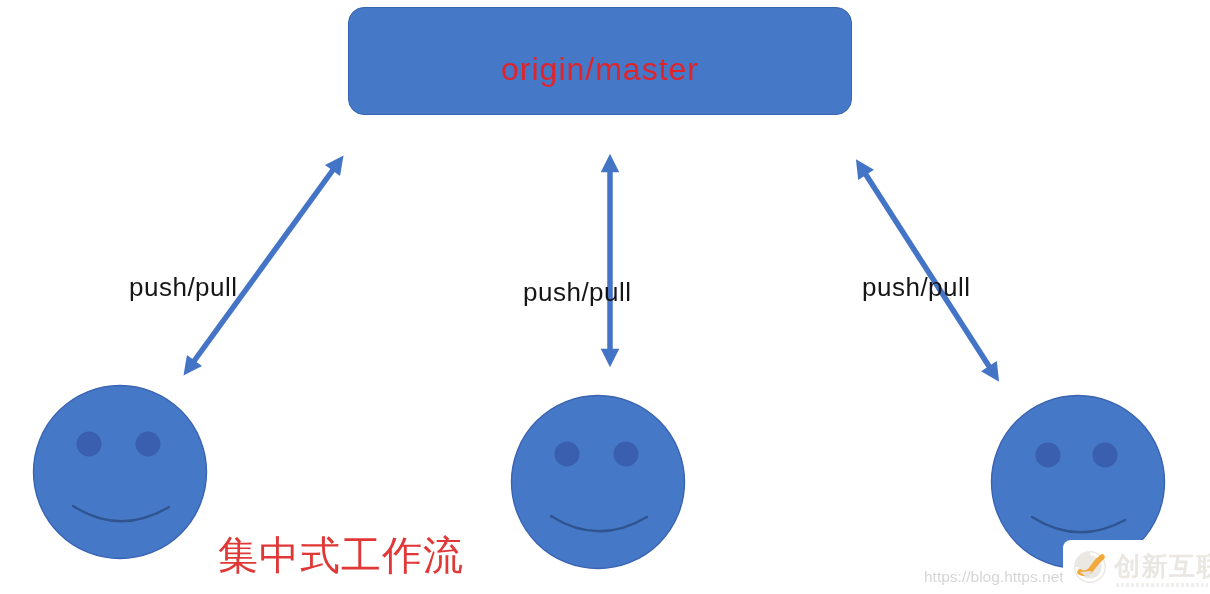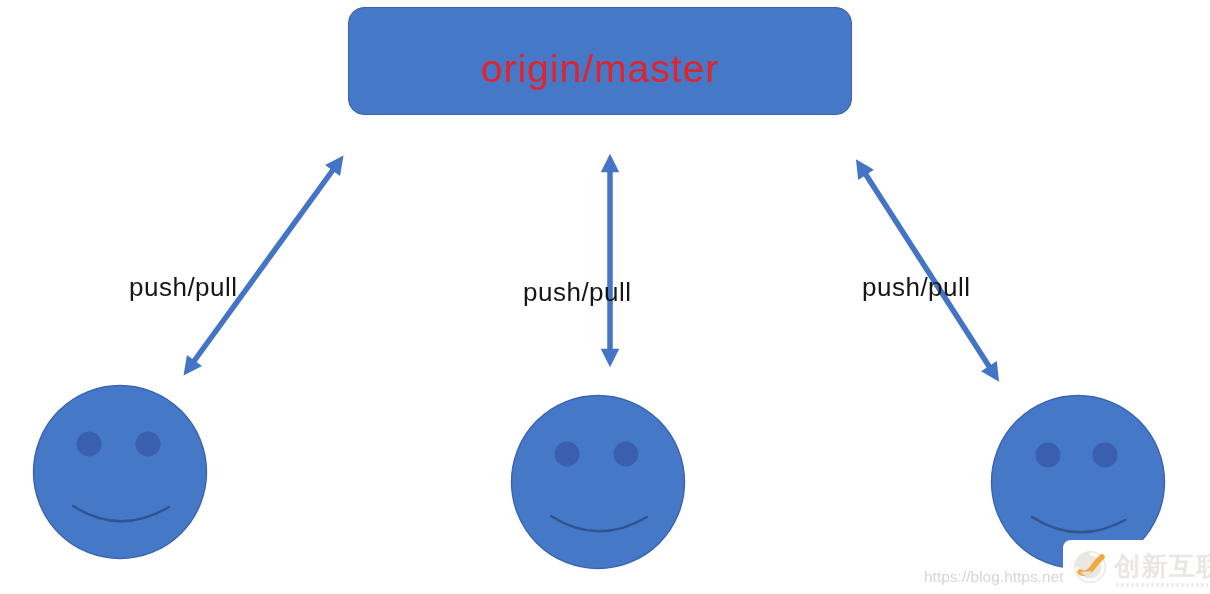--- a/index.html
+++ b/index.html
@@ -35,21 +35,21 @@
     position:absolute;left:348px;top:7px;width:504px;height:108px;
     background:var(--shape-blue);
     border:1.5px solid var(--shape-blue-border);
     border-radius:16px;
     box-sizing:border-box;
     display:flex;align-items:center;justify-content:center;
     z-index:2;
   }
   .origin-label{
     color:var(--title-red);
-    font-size:39px;
+    font-size:32px;
     letter-spacing:1px;
     margin-top:16px;
   }
   .pp-label{
     position:absolute;
     color:#161616;
     font-size:26px;
     letter-spacing:0.5px;
     z-index:2;
     white-space:nowrap;
@@ -158,20 +158,21 @@
     <path class="smile" d="M41 122 Q88 152 137 123"></path>
   </svg>
 
   <svg class="smiley smiley-right" viewBox="0 0 176 176" xmlns="http://www.w3.org/2000/svg">
     <circle class="face" cx="88" cy="88" r="86.5"></circle>
     <circle class="eye" cx="58" cy="61" r="12.5"></circle>
     <circle class="eye" cx="115" cy="61" r="12.5"></circle>
     <path class="smile" d="M42 123 Q88 152 135 126"></path>
   </svg>
 
+  <div class="caption">集中式工作流</div>
 
   <div class="watermark">https://blog.https.net</div>
 
   <div class="logo-box">
     <svg class="logo-icon" viewBox="0 0 36 36" xmlns="http://www.w3.org/2000/svg">
       <circle cx="18" cy="18" r="16" fill="#ebe8e4"></circle>
       <path d="M5 18 A13 13 0 1 0 18 5" fill="none" stroke="#ffffff" stroke-width="3"></path>
       <path d="M8 23 Q15 27 21 18 Q25 12 30 8" fill="none" stroke="#f2a93b" stroke-width="5.5" stroke-linecap="round"></path>
       <path d="M8 23 L16 29 L20 22 Z" fill="#e4e1dc"></path>
     </svg>

